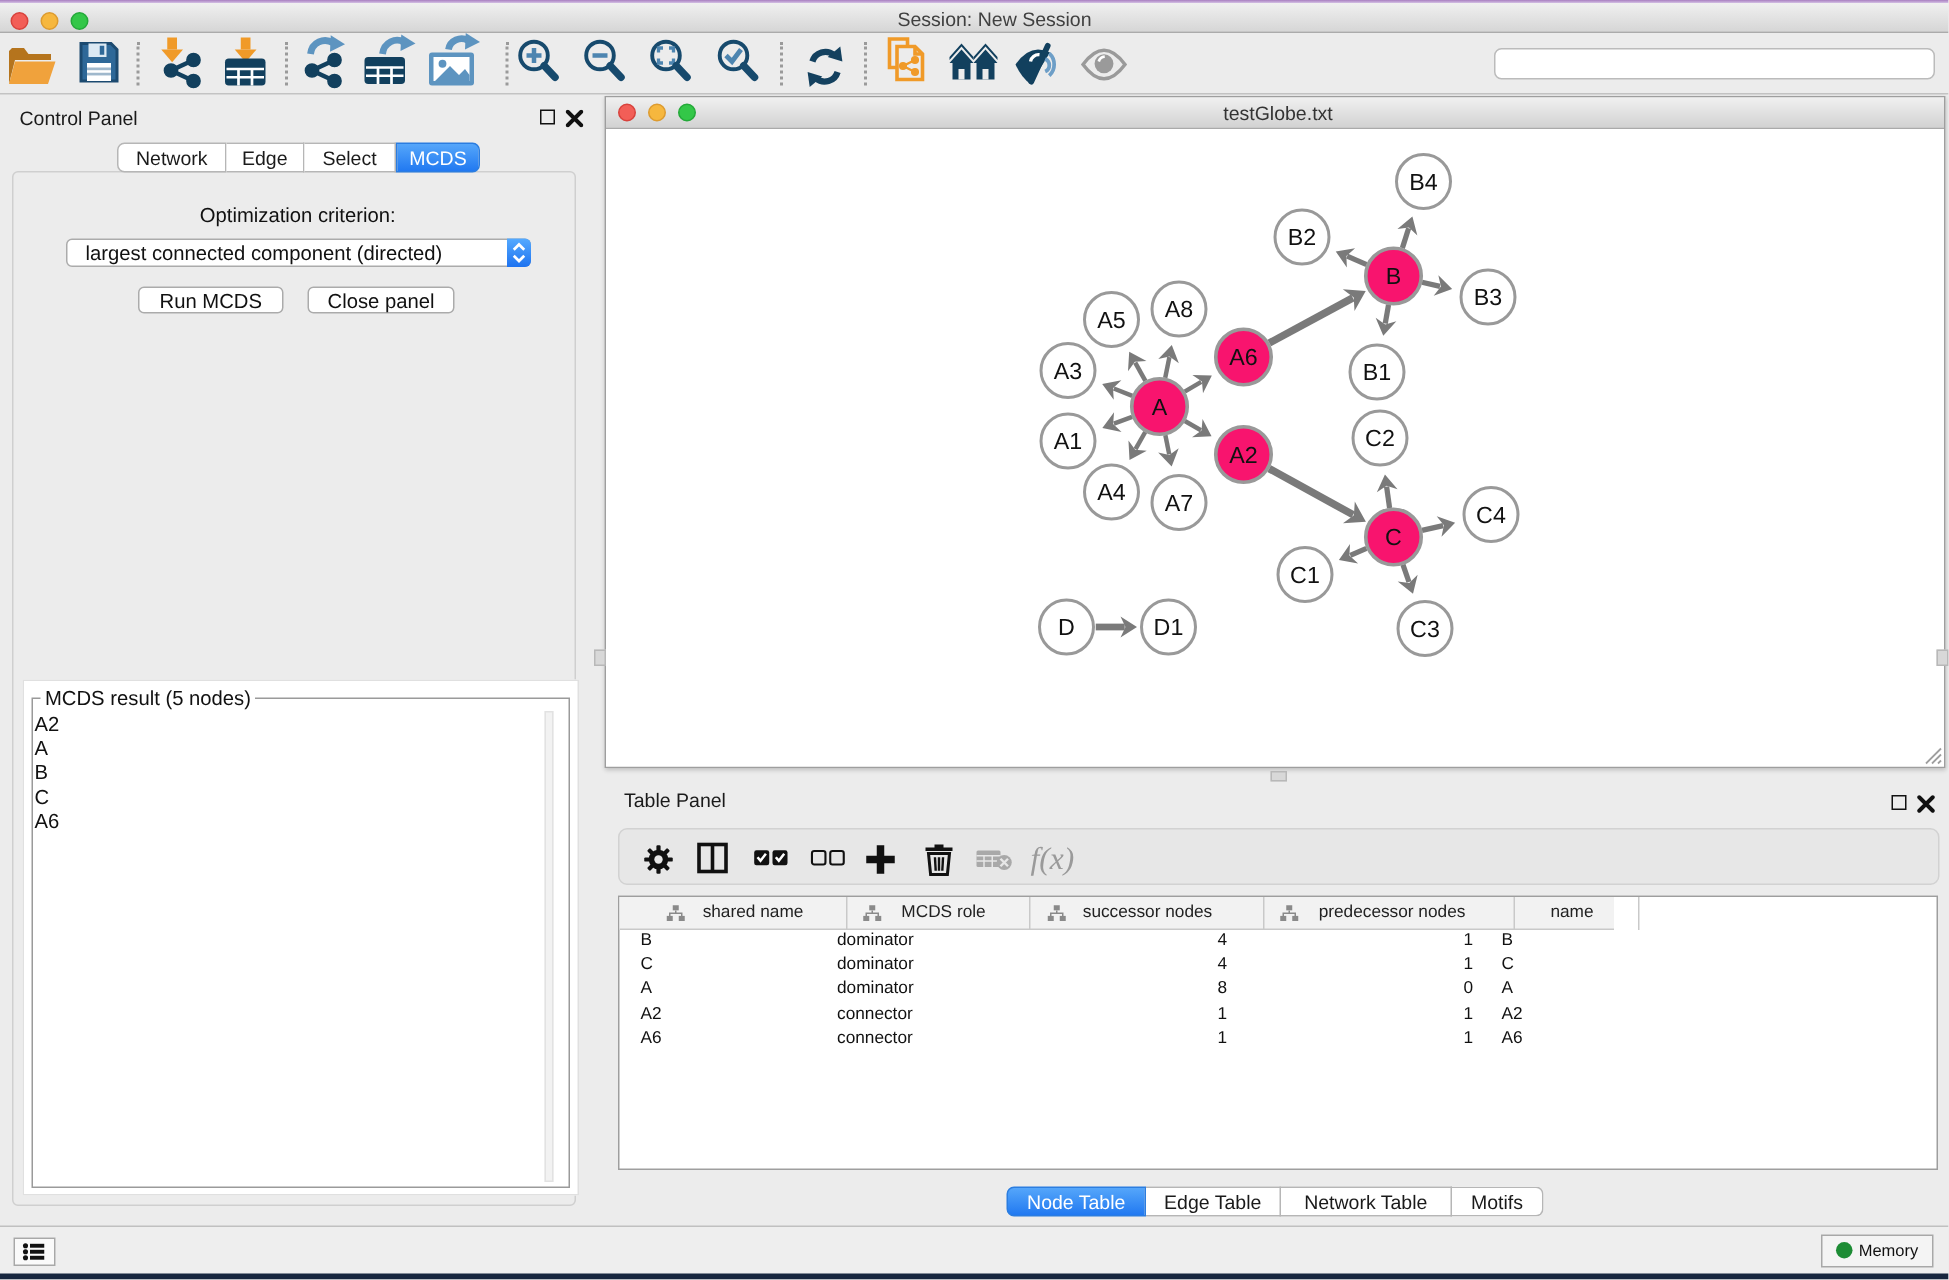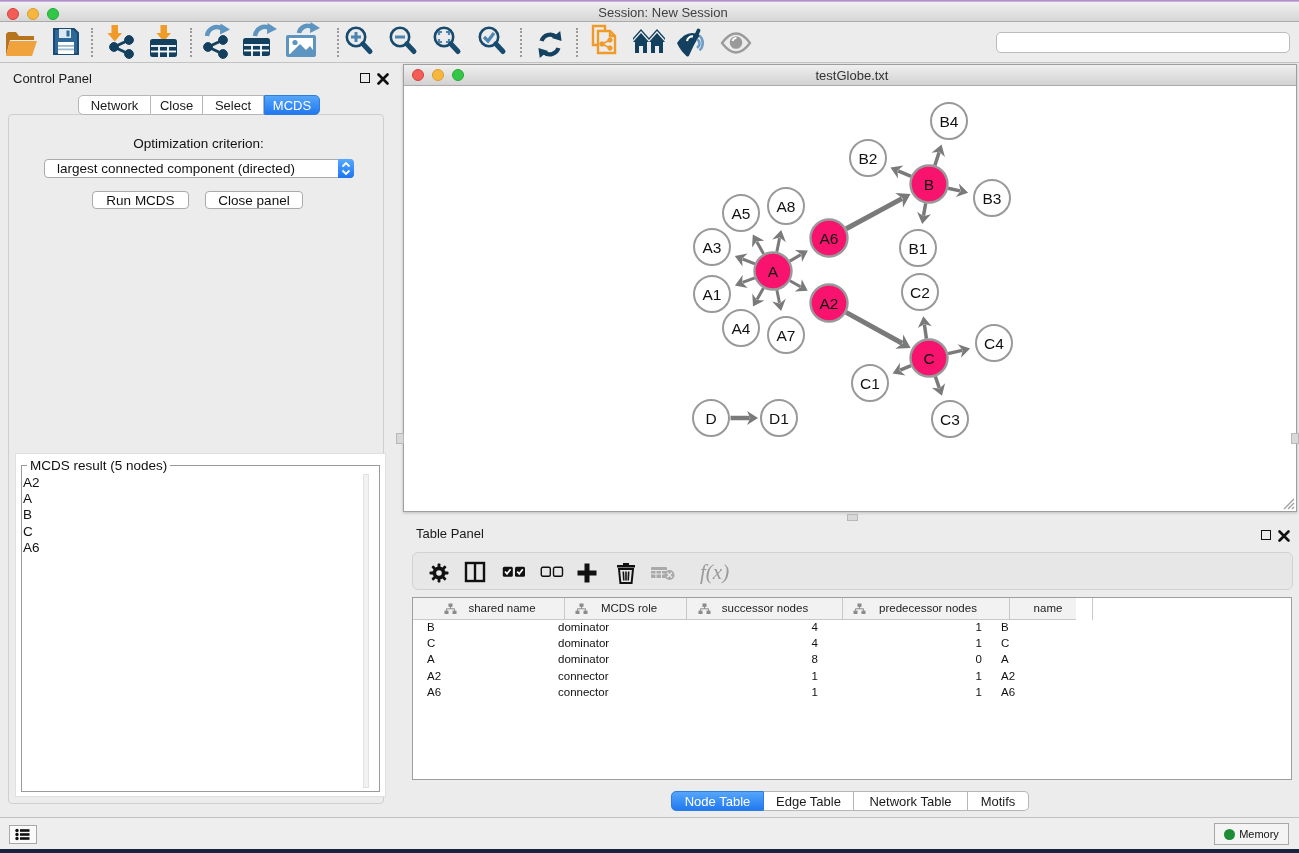--- a/index.html
+++ b/index.html
@@ -205,21 +205,21 @@
 <div class="abs" id="cpanel" style="left:0;top:63px;width:397px;height:754px;">
   <div style="position:absolute;left:13px;top:8px;font-size:13px;color:#1a1a1a;">Control Panel</div>
   <div style="position:absolute;left:360px;top:10px;width:10px;height:10px;border:1.8px solid #111;"></div>
   <svg style="position:absolute;left:377px;top:10px" width="12" height="12" viewBox="0 0 12 12">
       <path d="M1.5 1.5 L10.5 10.5 M10.5 1.5 L1.5 10.5" stroke="#111" stroke-width="2.6" stroke-linecap="round"></path>
     </svg>
   <div style="position:absolute;left:8px;top:51px;width:376px;height:690px;border:1px solid #cfcfcf;border-radius:4px;background:#ececec;"></div>
 
   <div style="position:absolute;left:78px;top:32px;width:242px;height:20px;">
     <div class="tab" style="left:0;width:73px;border-radius:5px 0 0 5px;">Network</div>
-    <div class="tab" style="left:73px;width:52px;border-left:none;">Close</div>
+    <div class="tab" style="left:73px;width:52px;border-left:none;">Edge</div>
     <div class="tab" style="left:125px;width:61px;border-left:none;">Select</div>
     <div class="tab tabsel" style="left:186px;width:56px;border-radius:0 5px 5px 0;">MCDS</div>
   </div>
   <div style="position:absolute;left:0;top:73px;width:397px;text-align:center;font-size:13.5px;color:#111;">Optimization criterion:</div>
 
   <div style="position:absolute;left:44px;top:96px;width:310px;height:19px;background:#fff;border:1px solid #ababab;border-radius:4px;">
     <div style="position:absolute;left:12px;top:1px;font-size:13.5px;color:#111;">largest connected component (directed)</div>
     <div style="position:absolute;right:-1px;top:-1px;width:16px;height:19px;border-radius:0 4px 4px 0;background:linear-gradient(#55aaff,#1e73f0);">
       <svg width="16" height="19" viewBox="0 0 16 19">
           <path d="M4.5 7.5 L8 4 L11.5 7.5 M4.5 11.5 L8 15 L11.5 11.5" fill="none" stroke="#fff" stroke-width="1.8"></path>
@@ -391,21 +391,21 @@
     <rect x="1" y="1" width="16" height="11" rx="1" fill="#a9a9a9"></rect>
     <g stroke="#e7e7e7" stroke-width="1">
         <line x1="1" y1="4.5" x2="17" y2="4.5"></line>
         <line x1="1" y1="8" x2="17" y2="8"></line>
         <line x1="6" y1="4.5" x2="6" y2="12"></line>
         <line x1="11.5" y1="4.5" x2="11.5" y2="12"></line>
       </g>
     <circle cx="19.5" cy="9" r="5" fill="#a9a9a9"></circle>
     <path d="M17 6.5 L22 11.5 M22 6.5 L17 11.5" stroke="#e7e7e7" stroke-width="1.6"></path>
   </svg>
-  <div style="position:absolute;left:297px;top:42px;font-family:'Liberation Serif',serif;font-style:italic;font-size:21px;color:#9a9a9a;">f(x)</div>
+  <div style="position:absolute;left:284px;top:42px;font-family:'Liberation Serif',serif;font-style:italic;font-size:21px;color:#9a9a9a;">f(x)</div>
   <div style="position:absolute;left:9px;top:79px;width:880px;height:183px;background:#fff;border:1px solid #9e9e9e;">
     <div style="position:absolute;left:0;top:0;width:663px;height:22px;background:#f2f2f2;border-bottom:1px solid #c9c9c9;"></div>
 <div style="position:absolute;left:17px;top:0;width:663px;height:22px;">
         <svg style="position:absolute;left:14px;top:5px" width="13" height="12" viewBox="0 0 13 12">
           <g fill="#8a8a8a">
             <rect x="4.5" y="0.5" width="4" height="3.4"></rect>
             <rect x="0.5" y="7.6" width="4" height="3.4"></rect>
             <rect x="8.5" y="7.6" width="4" height="3.4"></rect>
           </g>
           <path d="M6.5 4 L6.5 5.8 M2.5 7.6 L2.5 5.8 L10.5 5.8 L10.5 7.6" fill="none" stroke="#8a8a8a" stroke-width="1"></path>

